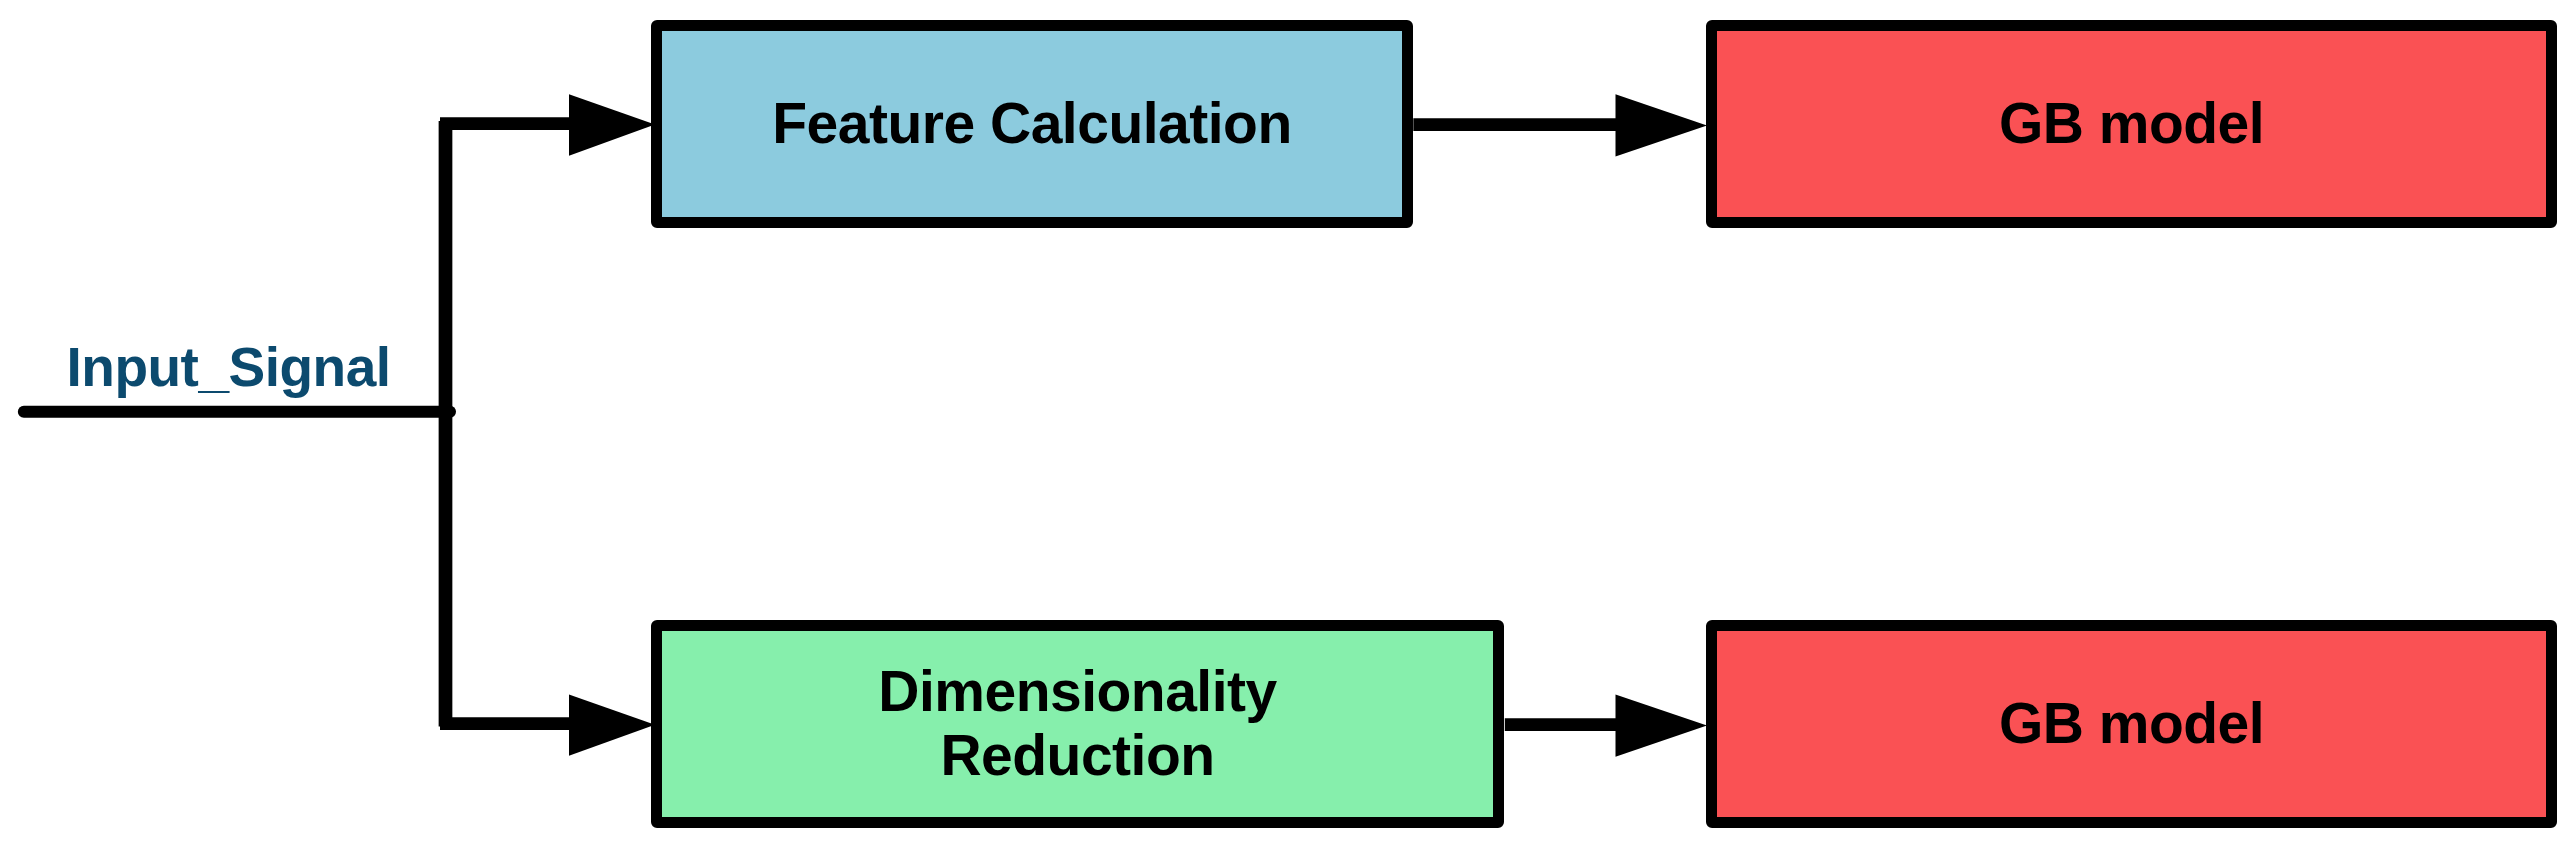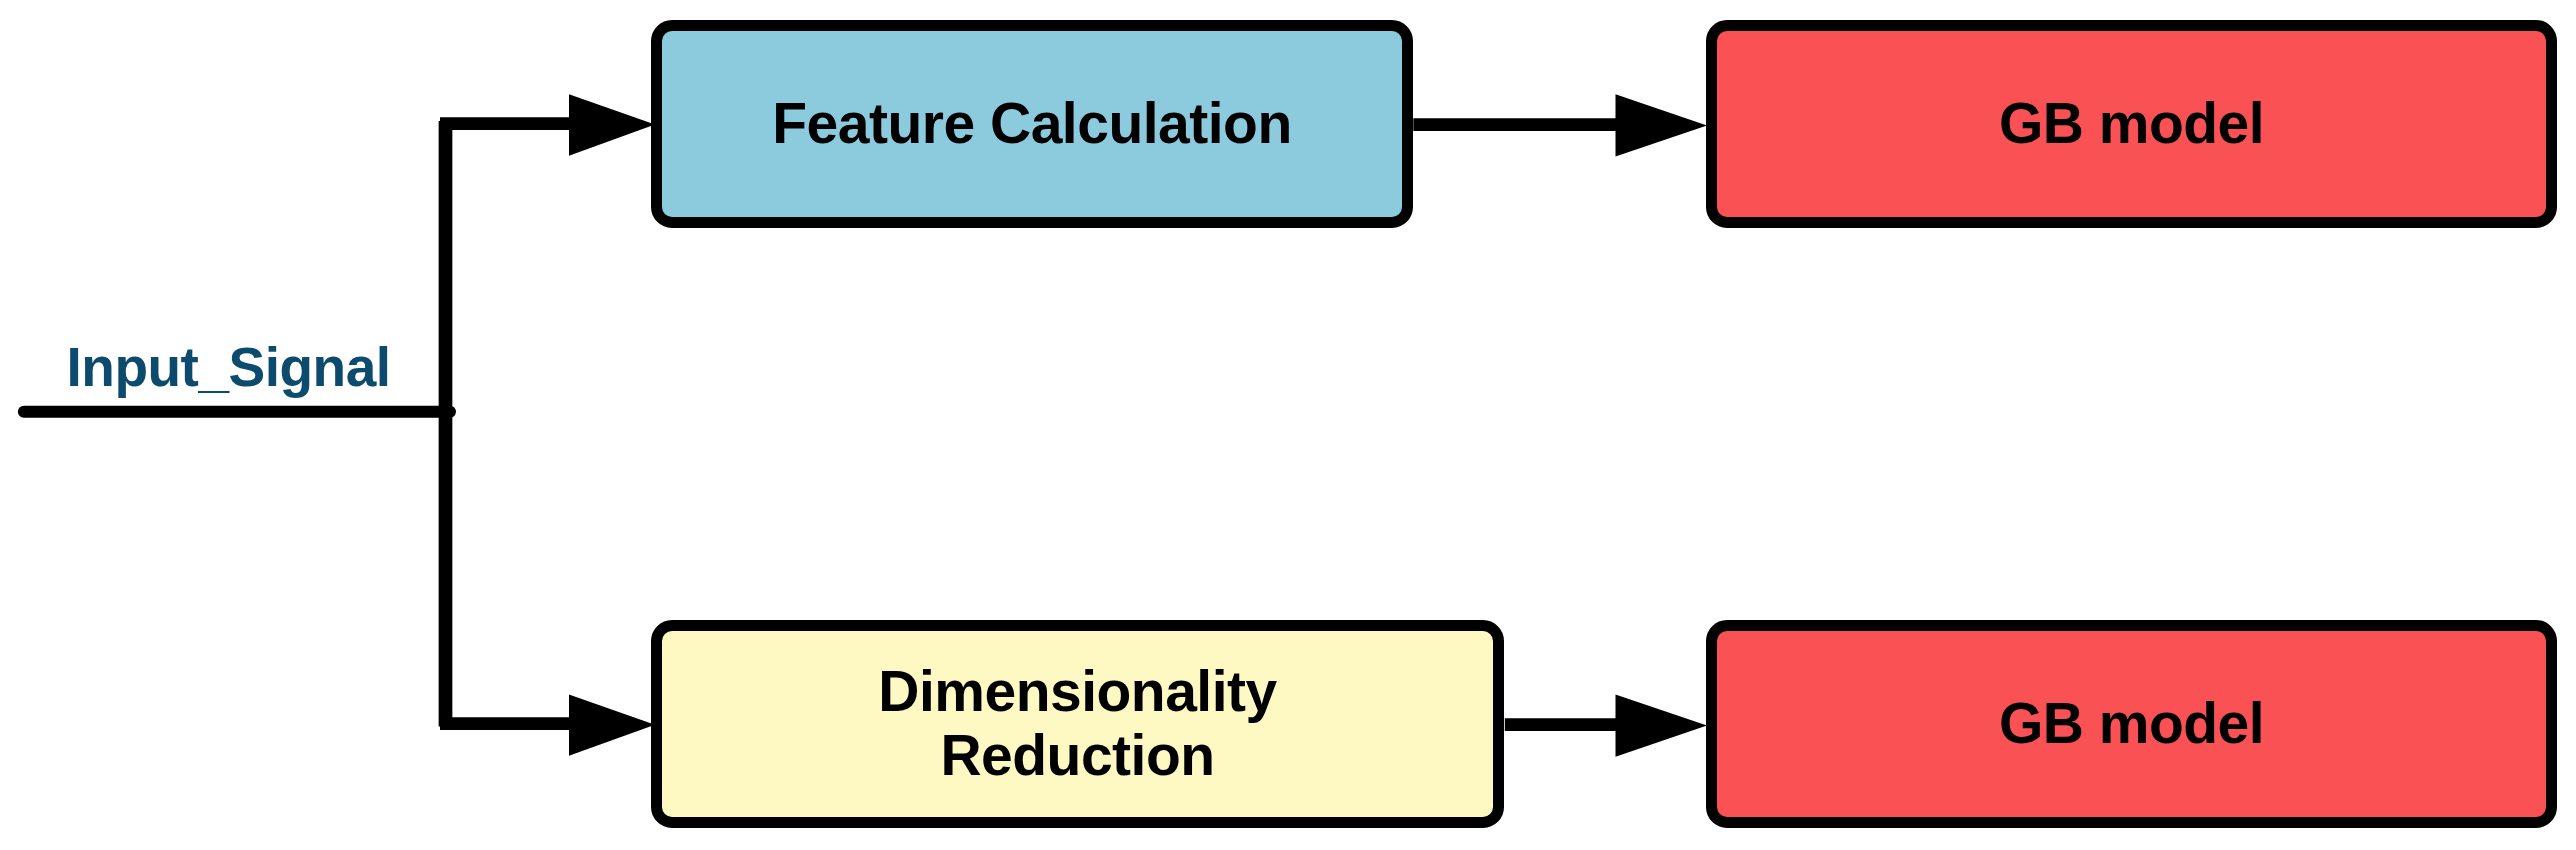--- a/index.html
+++ b/index.html
@@ -21,21 +21,21 @@
     top: 0;
     width: 2576px;
     height: 851px;
   }
 
   
   .node {
     position: absolute;
     box-sizing: border-box;
     border: 11px solid #000000;
-    border-radius: 21px;
+    border-radius: 6px;
     display: flex;
     align-items: center;
     justify-content: center;
     text-align: center;
     color: #000000;
     font-weight: bold;
     line-height: 1.12;
     letter-spacing: -0.5px;
     z-index: 3;
   }
@@ -128,21 +128,21 @@
   <div id="input-signal-label">Input_Signal</div>
 
   <div class="node" id="node-feature-calculation" style="background: rgb(140, 203, 222);">
     <span class="node-label">Feature Calculation</span>
   </div>
 
   <div class="node" id="node-gb-model-top" style="background: rgb(250, 81, 84);">
     <span class="node-label">GB model</span>
   </div>
 
-  <div class="node" id="node-dimensionality-reduction" style="background: #fef9c3;">
+  <div class="node" id="node-dimensionality-reduction" style="background: #86efac;">
     <span class="node-label">Dimensionality
 Reduction</span>
   </div>
 
   <div class="node" id="node-gb-model-bottom" style="background: rgb(250, 81, 84);">
     <span class="node-label">GB model</span>
   </div>
 
 </div>
 

